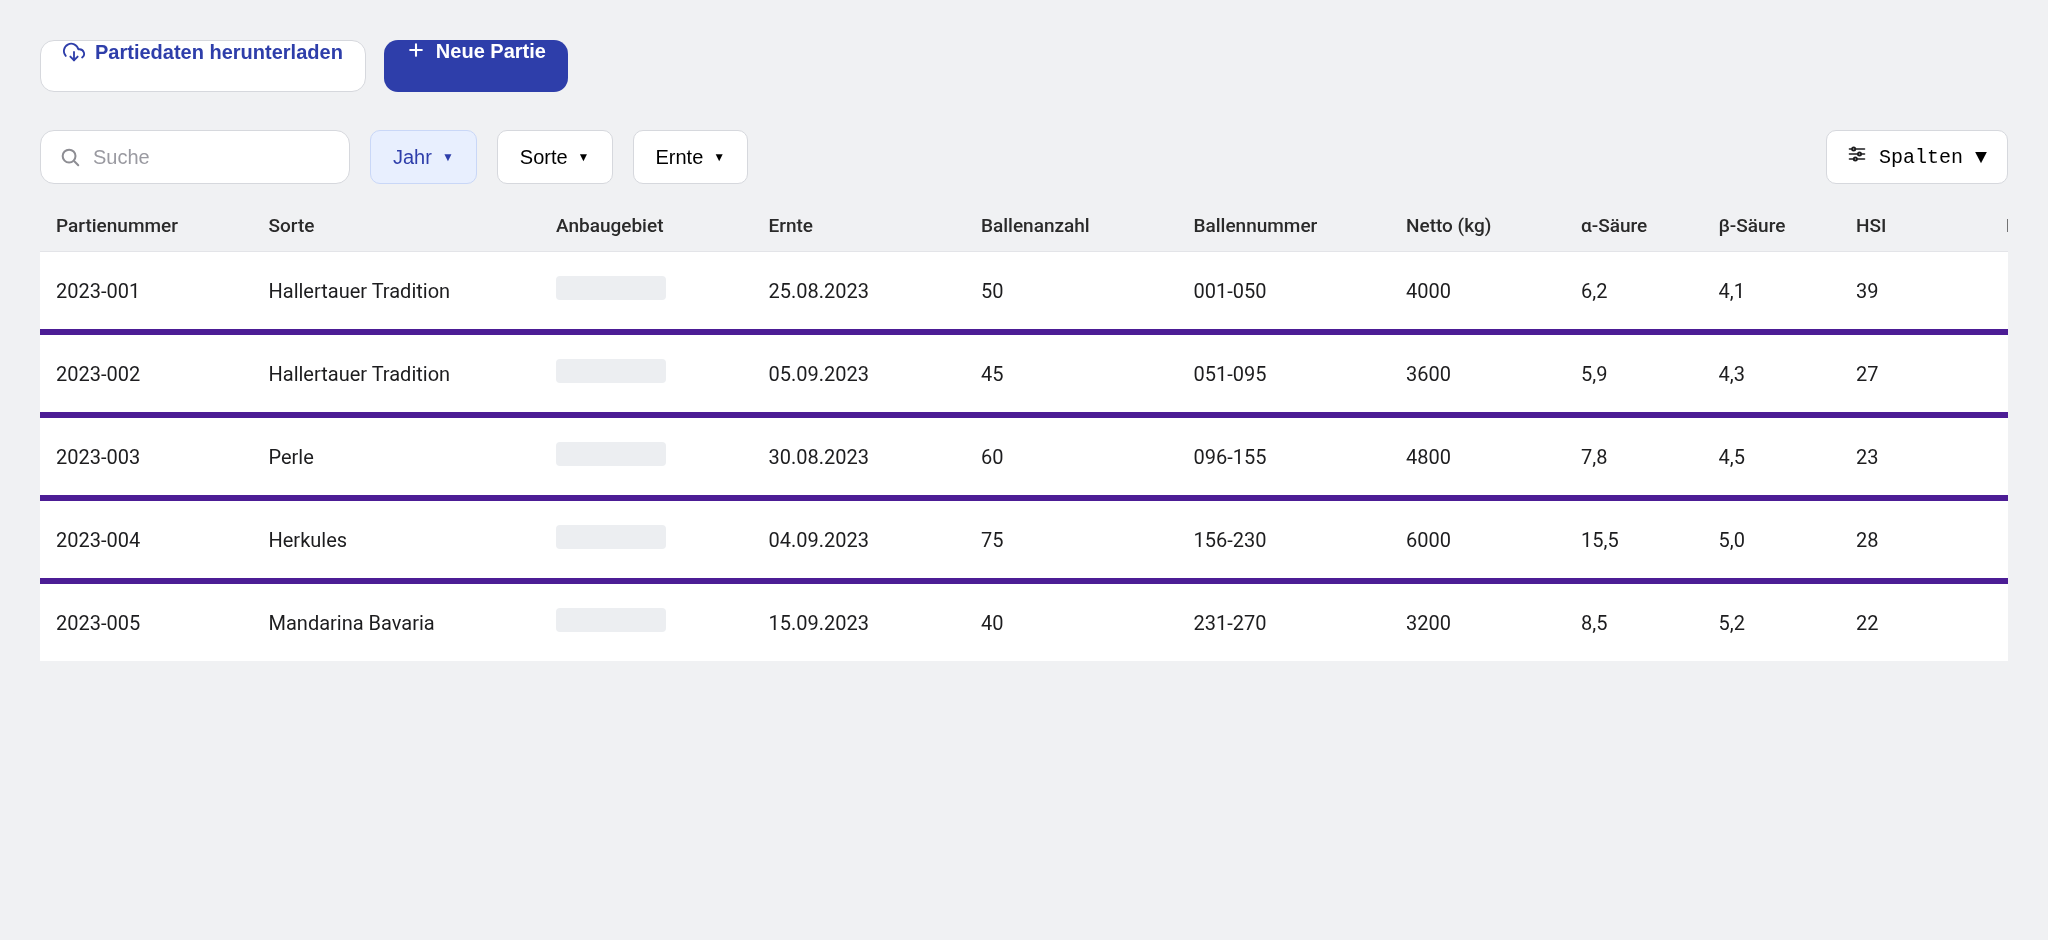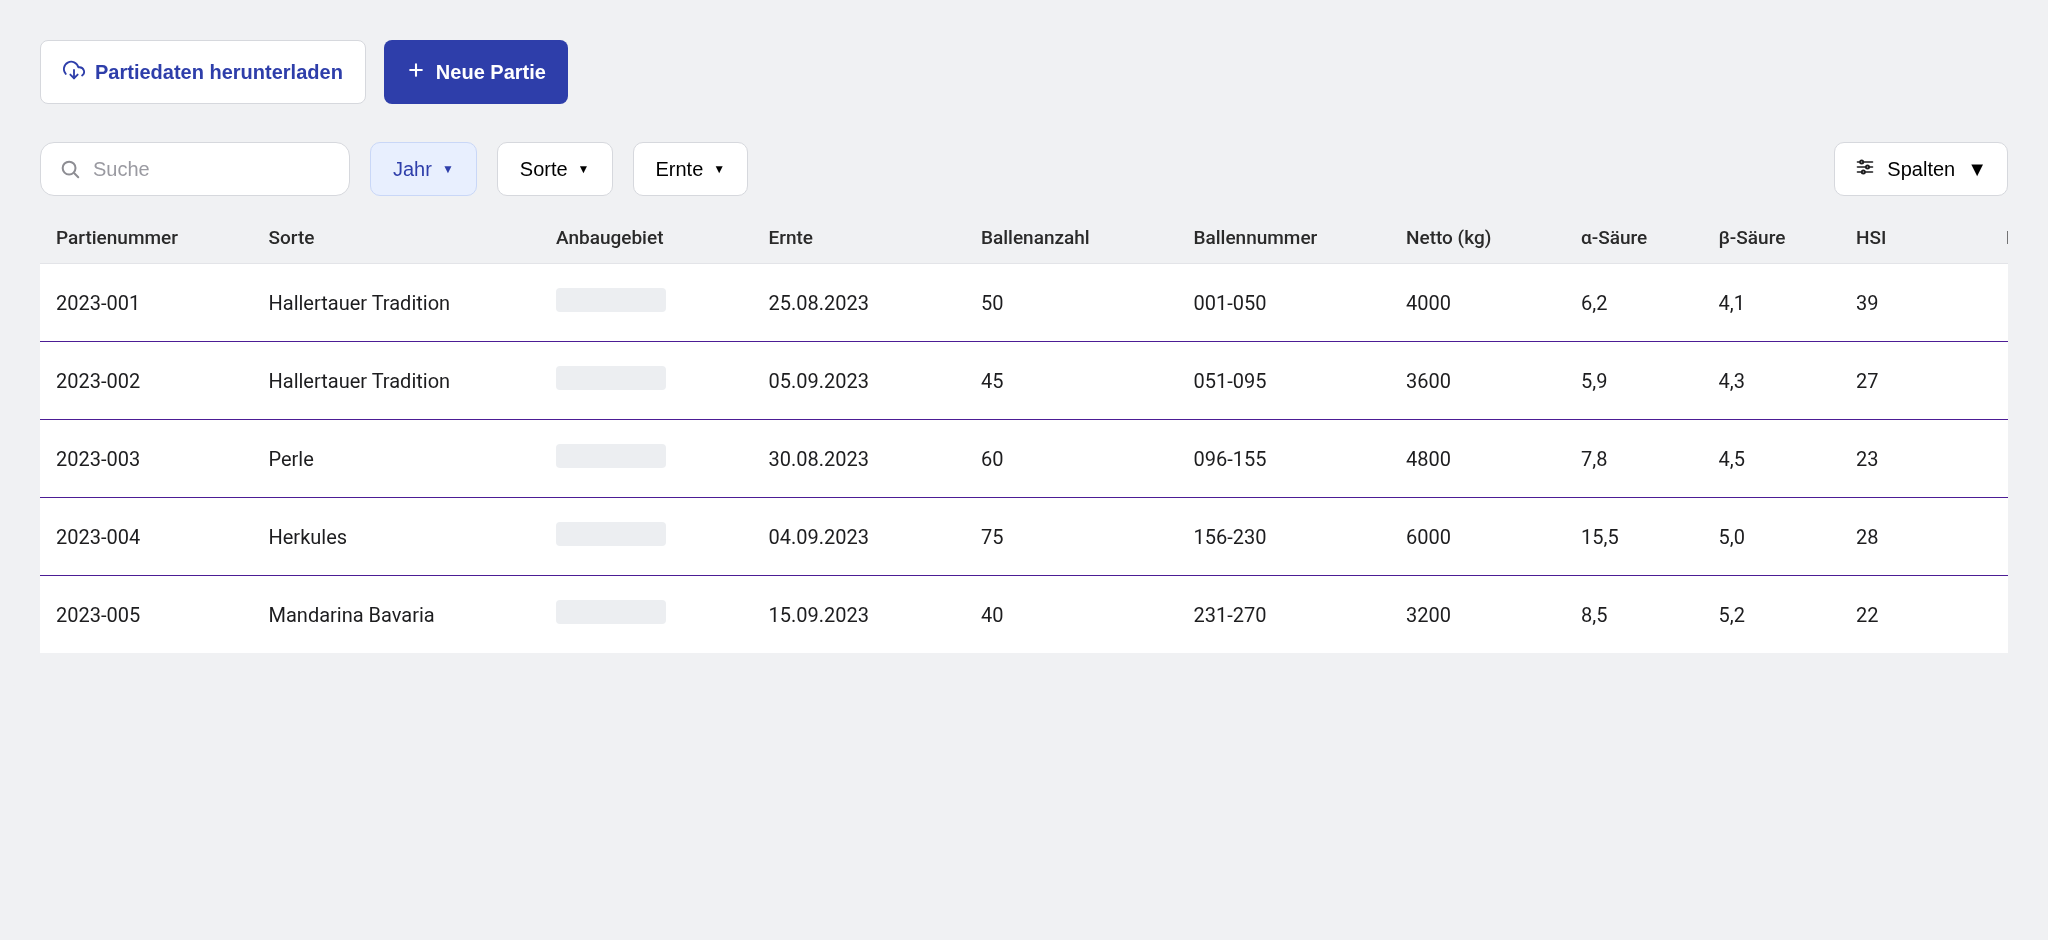--- a/index.html
+++ b/index.html
@@ -26,25 +26,24 @@
   h1 {
     font-size: 34px;
     font-weight: 700;
     letter-spacing: -0.5px;
     color: #0f0f12;
   }
   .subtitle { font-size: 20px; color: #2a2a2a; }
   .actions { display: flex; gap: 18px; }
   .btn {
     display: inline-flex;
-    align-items: center;
     gap: 10px;
-    height: 64px;
+    height: 52px;
     padding: 0 22px;
-    border-radius: 8px;
+    border-radius: 14px;
     font-size: 20px;
     font-weight: 500;
     cursor: pointer;
     border: none;
     white-space: nowrap;
   }
   .btn-outline {
     background: #fff;
     border: 1.5px solid #d6d8dd;
     color: #2e3eaa;
@@ -113,20 +112,21 @@
     display: inline-flex;
     align-items: center;
     gap: 12px;
     height: 54px;
     padding: 0 20px;
     border-radius: 10px;
     background: #fff;
     border: 1.5px solid #d6d8dd;
     font-size: 20px;
     cursor: pointer;
+    font-family: Liberation Mono, monospace;
   }
 
   .table-wrap {
     overflow-x: auto;
     overflow-y: hidden;
   }
   
   .table-wrap::-webkit-scrollbar { height: 10px; }
   .table-wrap::-webkit-scrollbar-thumb { background: #8c8c8f; border-radius: 5px; }
   .table-wrap::-webkit-scrollbar-track { background: transparent; }
@@ -141,21 +141,21 @@
     text-align: left;
     font-weight: 500;
     color: #2a2a2a;
     background: #f0f1f3;
     padding: 14px 16px 14px 16px;
     font-size: 19px;
     border-bottom: 1px solid #e3e4e8;
   }
   tbody td {
     padding: 24px 16px;
-    border-bottom: 1px solid #4c1d95;
+    border-bottom: 6px solid #4c1d95;
     color: #1d1d1f;
     white-space: nowrap;
   }
   tbody tr:last-child td { border-bottom: none; }
 
   .first-col { padding-left: 16px; }
 
   .skeleton {
     display: inline-block;
     width: 110px;

